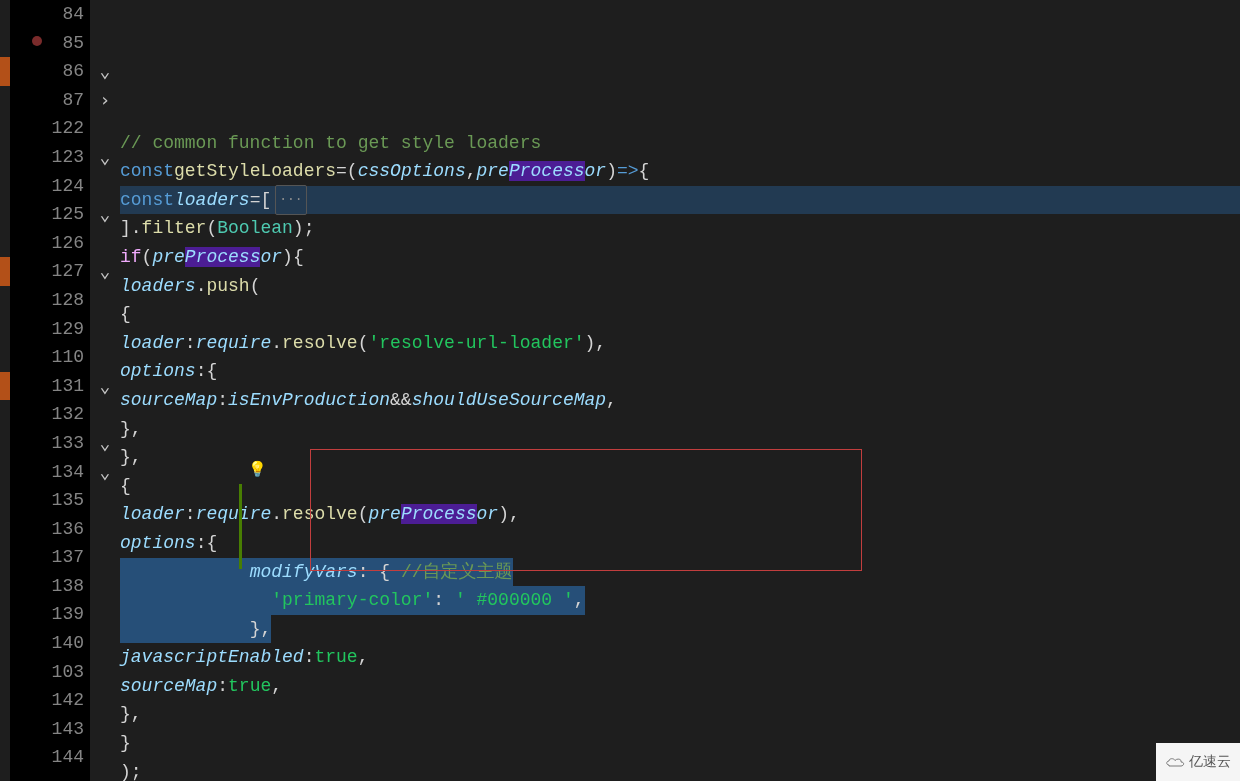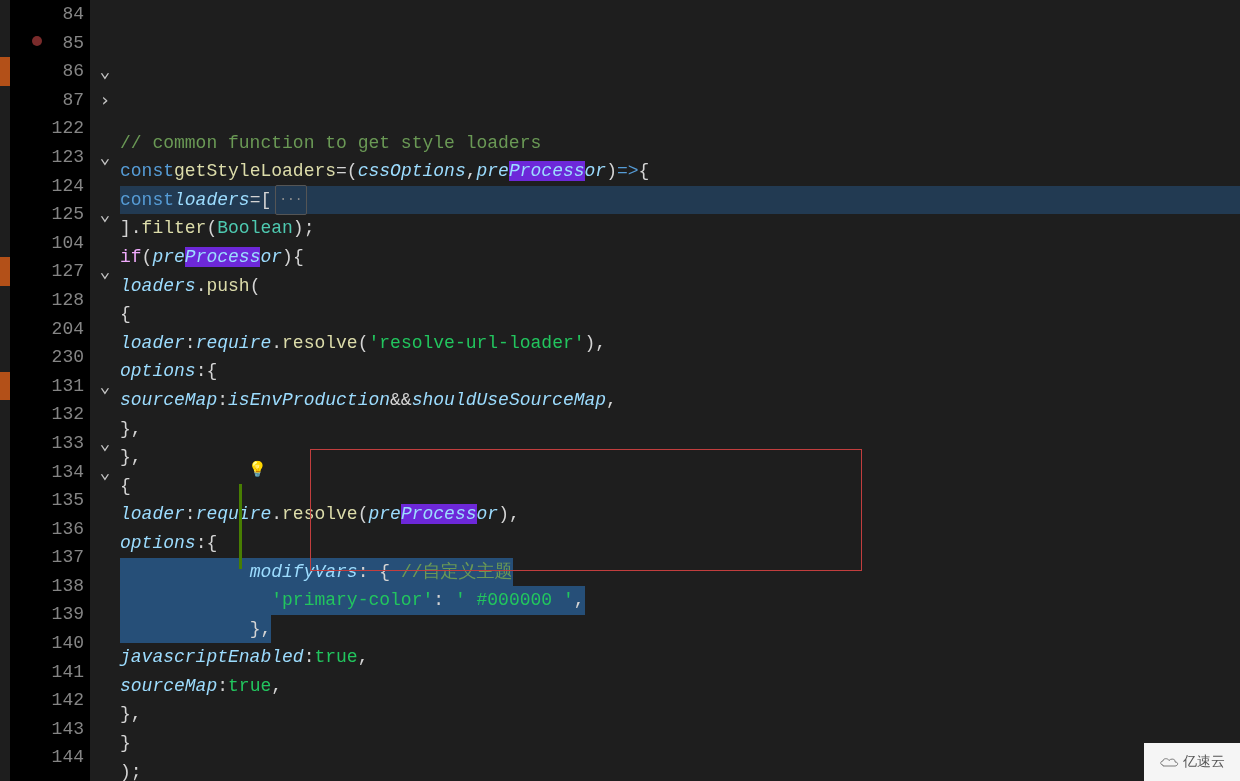--- a/index.html
+++ b/index.html
@@ -50,21 +50,21 @@
     line-height: 28.6px;
     display: flex;
     align-items: center;
     position: relative;
   }
   .gutter .line, .fold-gutter .line {
     display: block;
   }
   .line-hl { background: #223a52; }
   .sel { background: #264f78; }
-  .match { background: #6d28d9; }
+  .match { background: #4c1d95; }
   .red-box {
     position: absolute;
     left: 190px;
     top: 449px;
     width: 552px;
     height: 122px;
     border: 1px solid #c23e3e;
     pointer-events: none;
     z-index: 5;
   }
@@ -99,21 +99,21 @@
   .cls { color: #4ec9b0; }
   .str { color: #22c55e; }
   .bool { color: #22c55e; }
   .op { color: #d4d4d4; }
   .punct { color: #d4d4d4; }
   .ellipsis { color: #909090; border: 1px solid #555; border-radius: 2px; padding: 0 3px; font-size: 13px; margin-left: 4px; }
   .watermark {
     position: absolute;
     right: 0;
     bottom: 0;
-    width: 96px;
+    width: 84px;
     height: 38px;
     background: #f5f5f5;
     color: #555;
     font-family: sans-serif;
     font-size: 14px;
     display: flex;
     align-items: center;
     justify-content: center;
     gap: 4px;
     z-index: 20;
@@ -155,36 +155,36 @@
     </div>
   <div class="gutter" id="gutter">
       <div class="line">84</div>
       <div class="line">85</div>
       <div class="line">86</div>
       <div class="line">87</div>
       <div class="line">122</div>
       <div class="line">123</div>
       <div class="line">124</div>
       <div class="line">125</div>
-      <div class="line">104</div>
+      <div class="line">126</div>
       <div class="line">127</div>
       <div class="line">128</div>
-      <div class="line">204</div>
-      <div class="line">230</div>
+      <div class="line">129</div>
+      <div class="line">110</div>
       <div class="line">131</div>
       <div class="line">132</div>
       <div class="line">133</div>
       <div class="line">134</div>
       <div class="line">135</div>
       <div class="line">136</div>
       <div class="line">137</div>
       <div class="line">138</div>
       <div class="line">139</div>
       <div class="line">140</div>
-      <div class="line">141</div>
+      <div class="line">103</div>
       <div class="line">142</div>
       <div class="line">143</div>
       <div class="line">144</div>
     </div>
   <div class="fold-gutter" id="foldg">
       <div class="line"></div>
       <div class="line"></div>
       <div class="line"><span class="fold-chevron">⌄</span></div>
       <div class="line"><span class="fold-chevron">›</span></div>
       <div class="line"></div>

